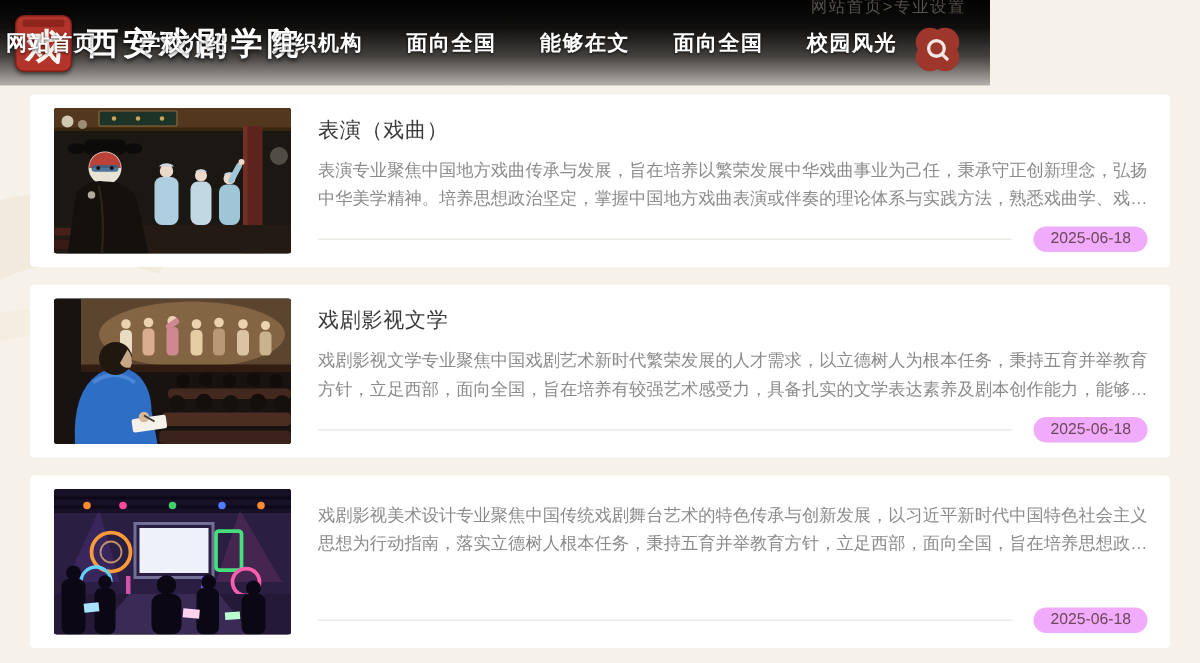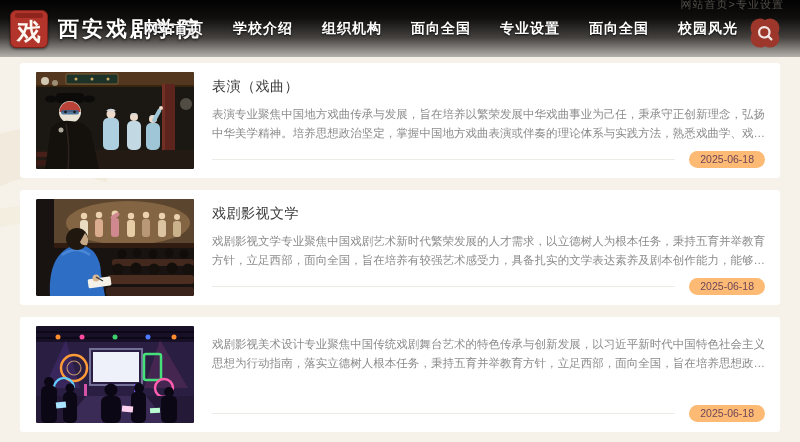--- a/index.html
+++ b/index.html
@@ -9,21 +9,21 @@
     background: #f6f2ea;
     font-family: "Liberation Sans", sans-serif;
     overflow: hidden;
   }
   
   .bg-swirl { position:absolute; left:-40px; top:50px; pointer-events:none; }
 
   
   header {
     position: relative;
-    width: 800px; height: 57px;
+    width: 660px; height: 57px;
     background: linear-gradient(180deg,#020202 0%,#100f0e 32%,#44413e 66%,#8d8985 88%,#b4b0ac 100%);
   }
   .breadcrumb {
     position: absolute; top: -3px; right: 16px;
     font-size: 11px; color: #54504a; letter-spacing: 1px;
     cursor: pointer; white-space: nowrap;
   }
   .brand { position: absolute; left: 10px; top: 10px; display: flex; align-items: center; cursor: pointer; }
   .logo-box {
     width: 38px; height: 38px; border-radius: 6px;
@@ -64,21 +64,21 @@
   .content { flex: 1; margin-left: 18px; display: flex; flex-direction: column; min-width: 0; }
   .article-title { font-size: 14px; color: #3a3a3a; font-weight: 500; margin-top: 6px; letter-spacing: .5px; }
   .article-desc {
     margin-top: 9px; font-size: 11.5px; color: #8b8b8b; line-height: 19px;
     display: -webkit-box; -webkit-line-clamp: 2; -webkit-box-orient: vertical;
     overflow: hidden; text-align: justify;
   }
   .meta { margin-top: auto; display: flex; align-items: center; }
   .meta-line { flex: 1; height: 1px; background: #eeeae5; }
   .date-badge {
-    margin-left: 14px; background: #fdba74; color: #6d4658;
+    margin-left: 14px; background: #f0abfc; color: #6d4658;
     font-size: 10.5px; line-height: 17px; padding: 0 11px; border-radius: 9px; white-space: nowrap;
   }
 </style>
 </head>
 <body>
 
 <svg class="bg-swirl" width="280" height="220" viewBox="0 0 280 220">
   <path d="M-20,160 Q60,90 150,120 Q80,70 10,110" fill="none" stroke="#efe6d2" stroke-width="26" stroke-linecap="round" opacity="0.55"></path>
   <path d="M-30,200 Q40,150 120,170" fill="none" stroke="#f1e9d8" stroke-width="18" stroke-linecap="round" opacity="0.45"></path>
 </svg>
@@ -94,21 +94,21 @@
     <div class="brand-text">
       <div class="site-title">西安戏剧学院</div>
     </div>
   </div>
 
   <nav>
     <a>网站首页</a>
     <a>学校介绍</a>
     <a>组织机构</a>
     <a>面向全国</a>
-    <a>专业设置</a>
+    <a>能够在文</a>
     <a>面向全国</a>
     <a>校园风光</a>
   </nav>
 
   <div class="search-btn">
     <svg width="36" height="36" viewBox="0 0 36 36">
       <circle cx="13" cy="13" r="9.5" fill="#9d372c"></circle>
       <circle cx="23" cy="13" r="9.5" fill="#9d372c"></circle>
       <circle cx="13" cy="23" r="9.5" fill="#9d372c"></circle>
       <circle cx="23" cy="23" r="9.5" fill="#9d372c"></circle>

